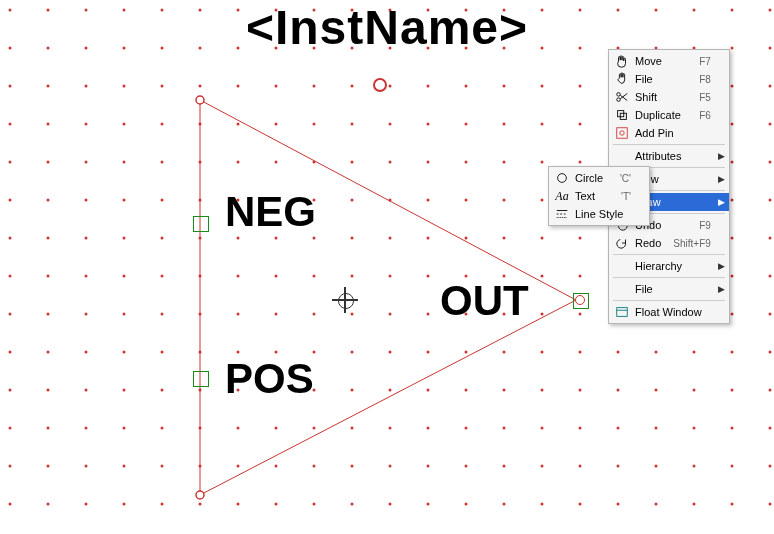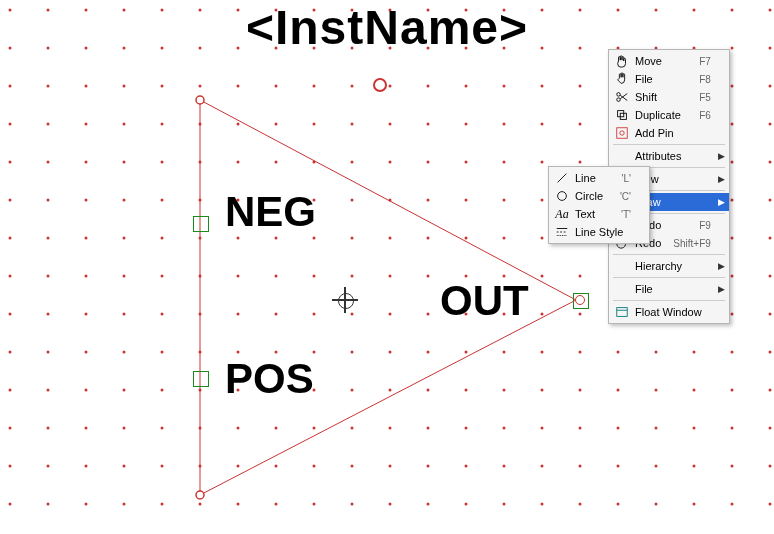--- a/index.html
+++ b/index.html
@@ -579,29 +579,20 @@
           </svg>
         </span>
         <span class="label">Float Window</span>
       </div>
     </div>
 
   <div class="menu" id="draw-menu" style="left: 548px; top: 166px;">
       <div class="item">
         <span class="iconslot">
           <svg class="ico" viewBox="0 0 16 16">
-            <line x1="3" y1="13" x2="13" y2="3" stroke="#000"></line>
-          </svg>
-        </span>
-        <span class="label">Line</span>
-        <span class="shortcut">'L'</span>
-      </div>
-      <div class="item">
-        <span class="iconslot">
-          <svg class="ico" viewBox="0 0 16 16">
             <circle cx="8" cy="8" r="5" fill="none" stroke="#000"></circle>
           </svg>
         </span>
         <span class="label">Circle</span>
         <span class="shortcut">'C'</span>
       </div>
       <div class="item">
         <span class="iconslot">
           <span style="font-style:italic;font-family:Georgia,serif;font-size:12px;">Aa</span>
         </span>

